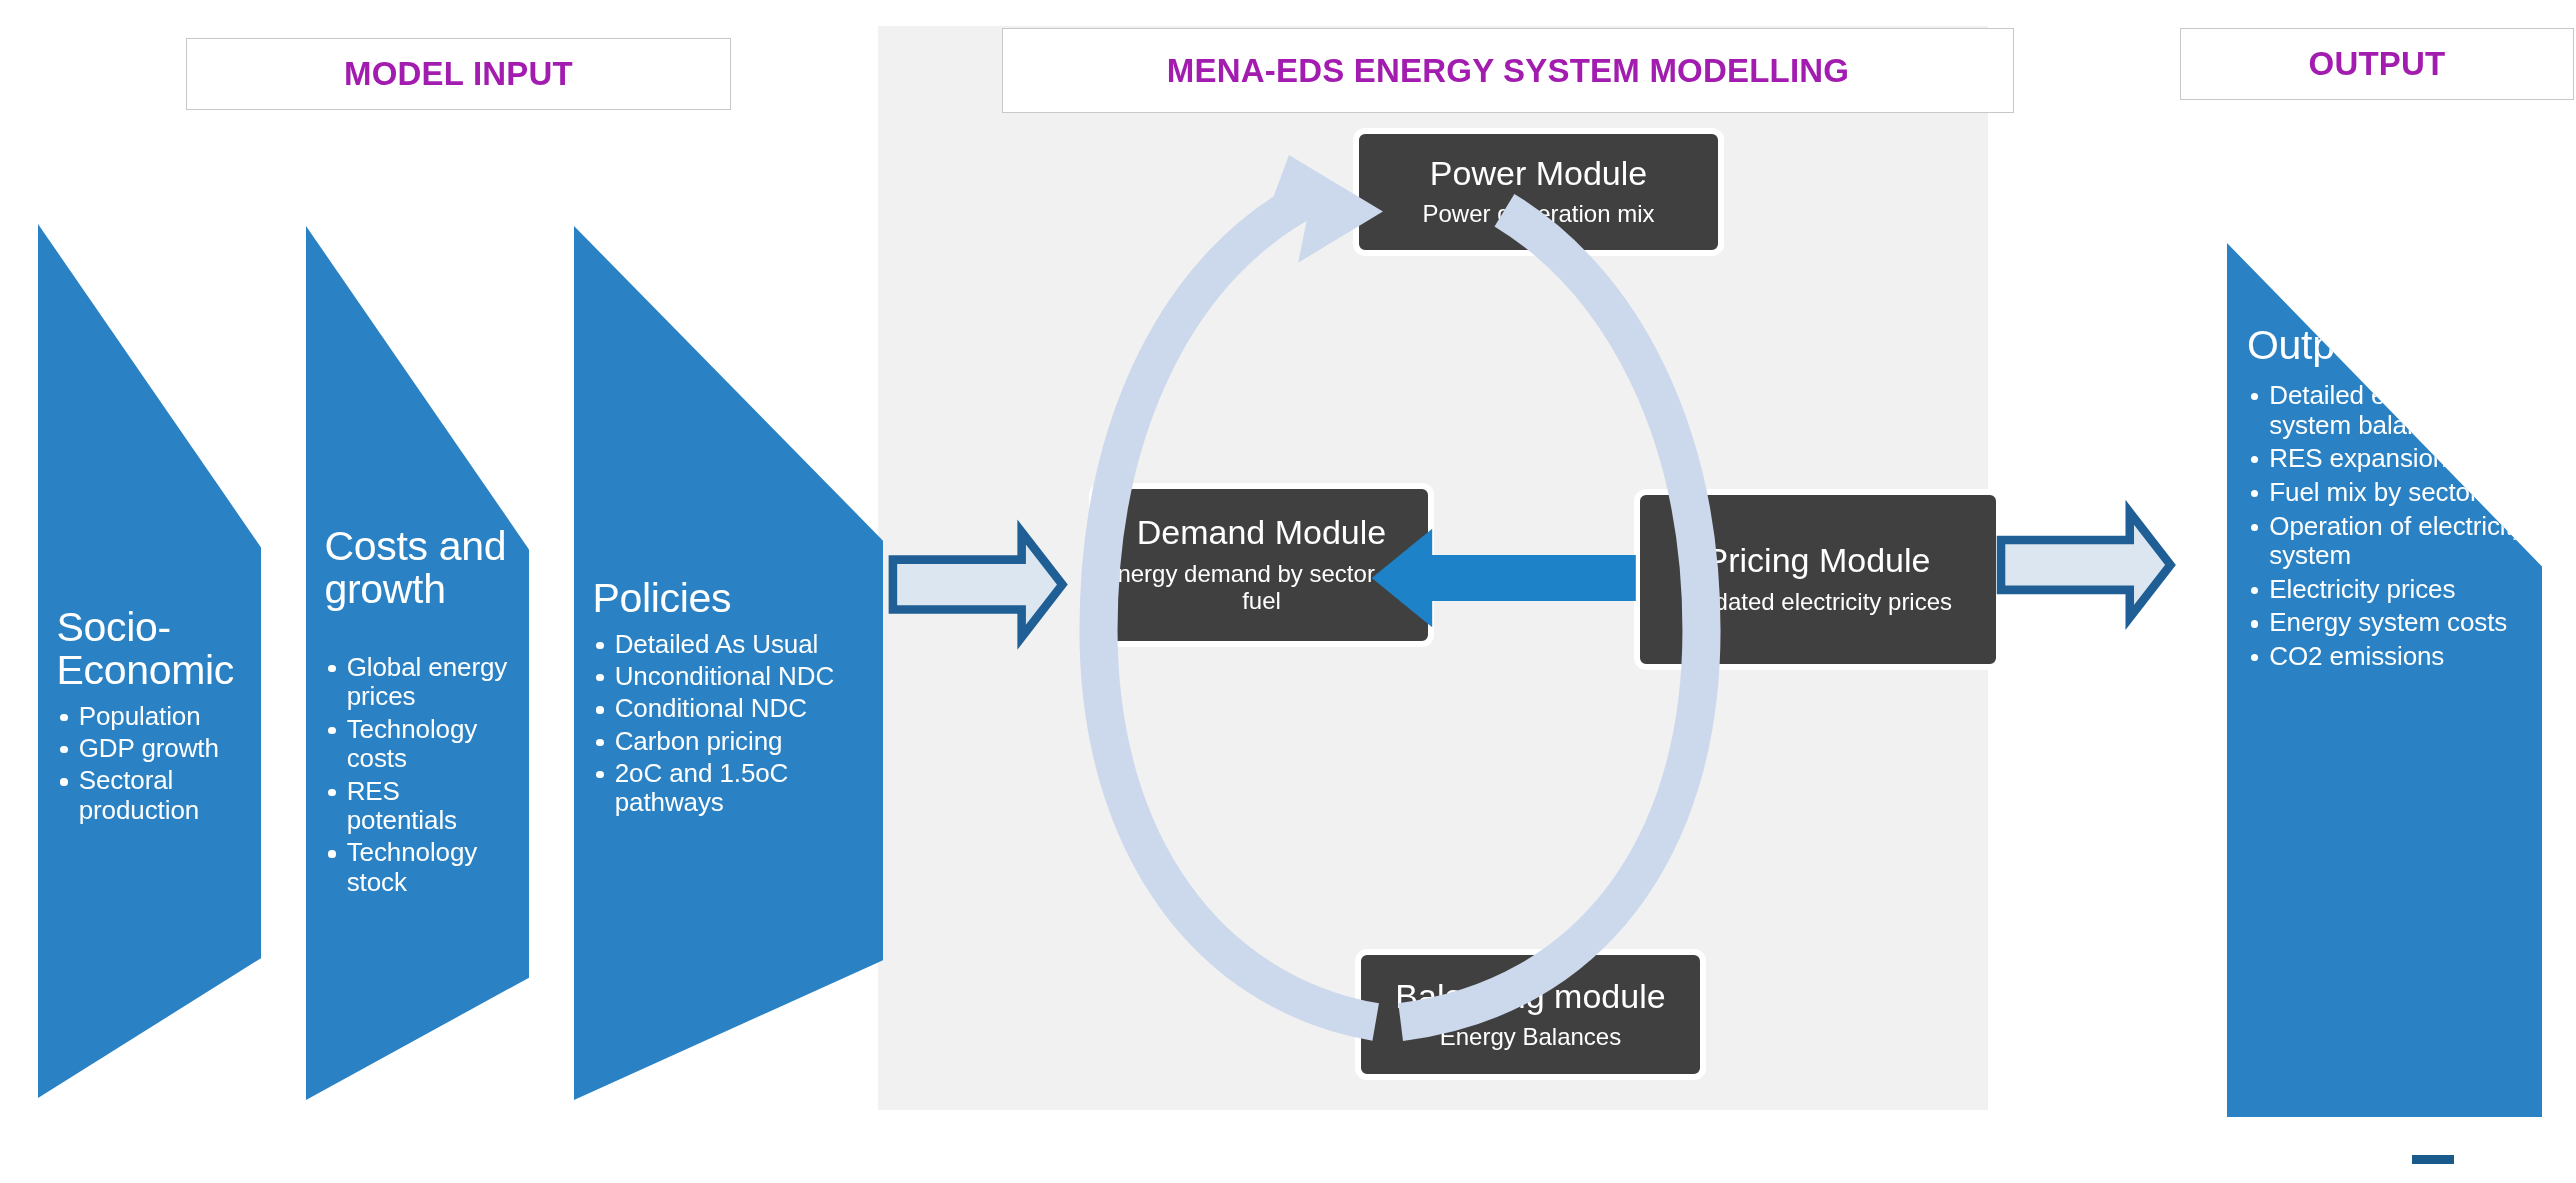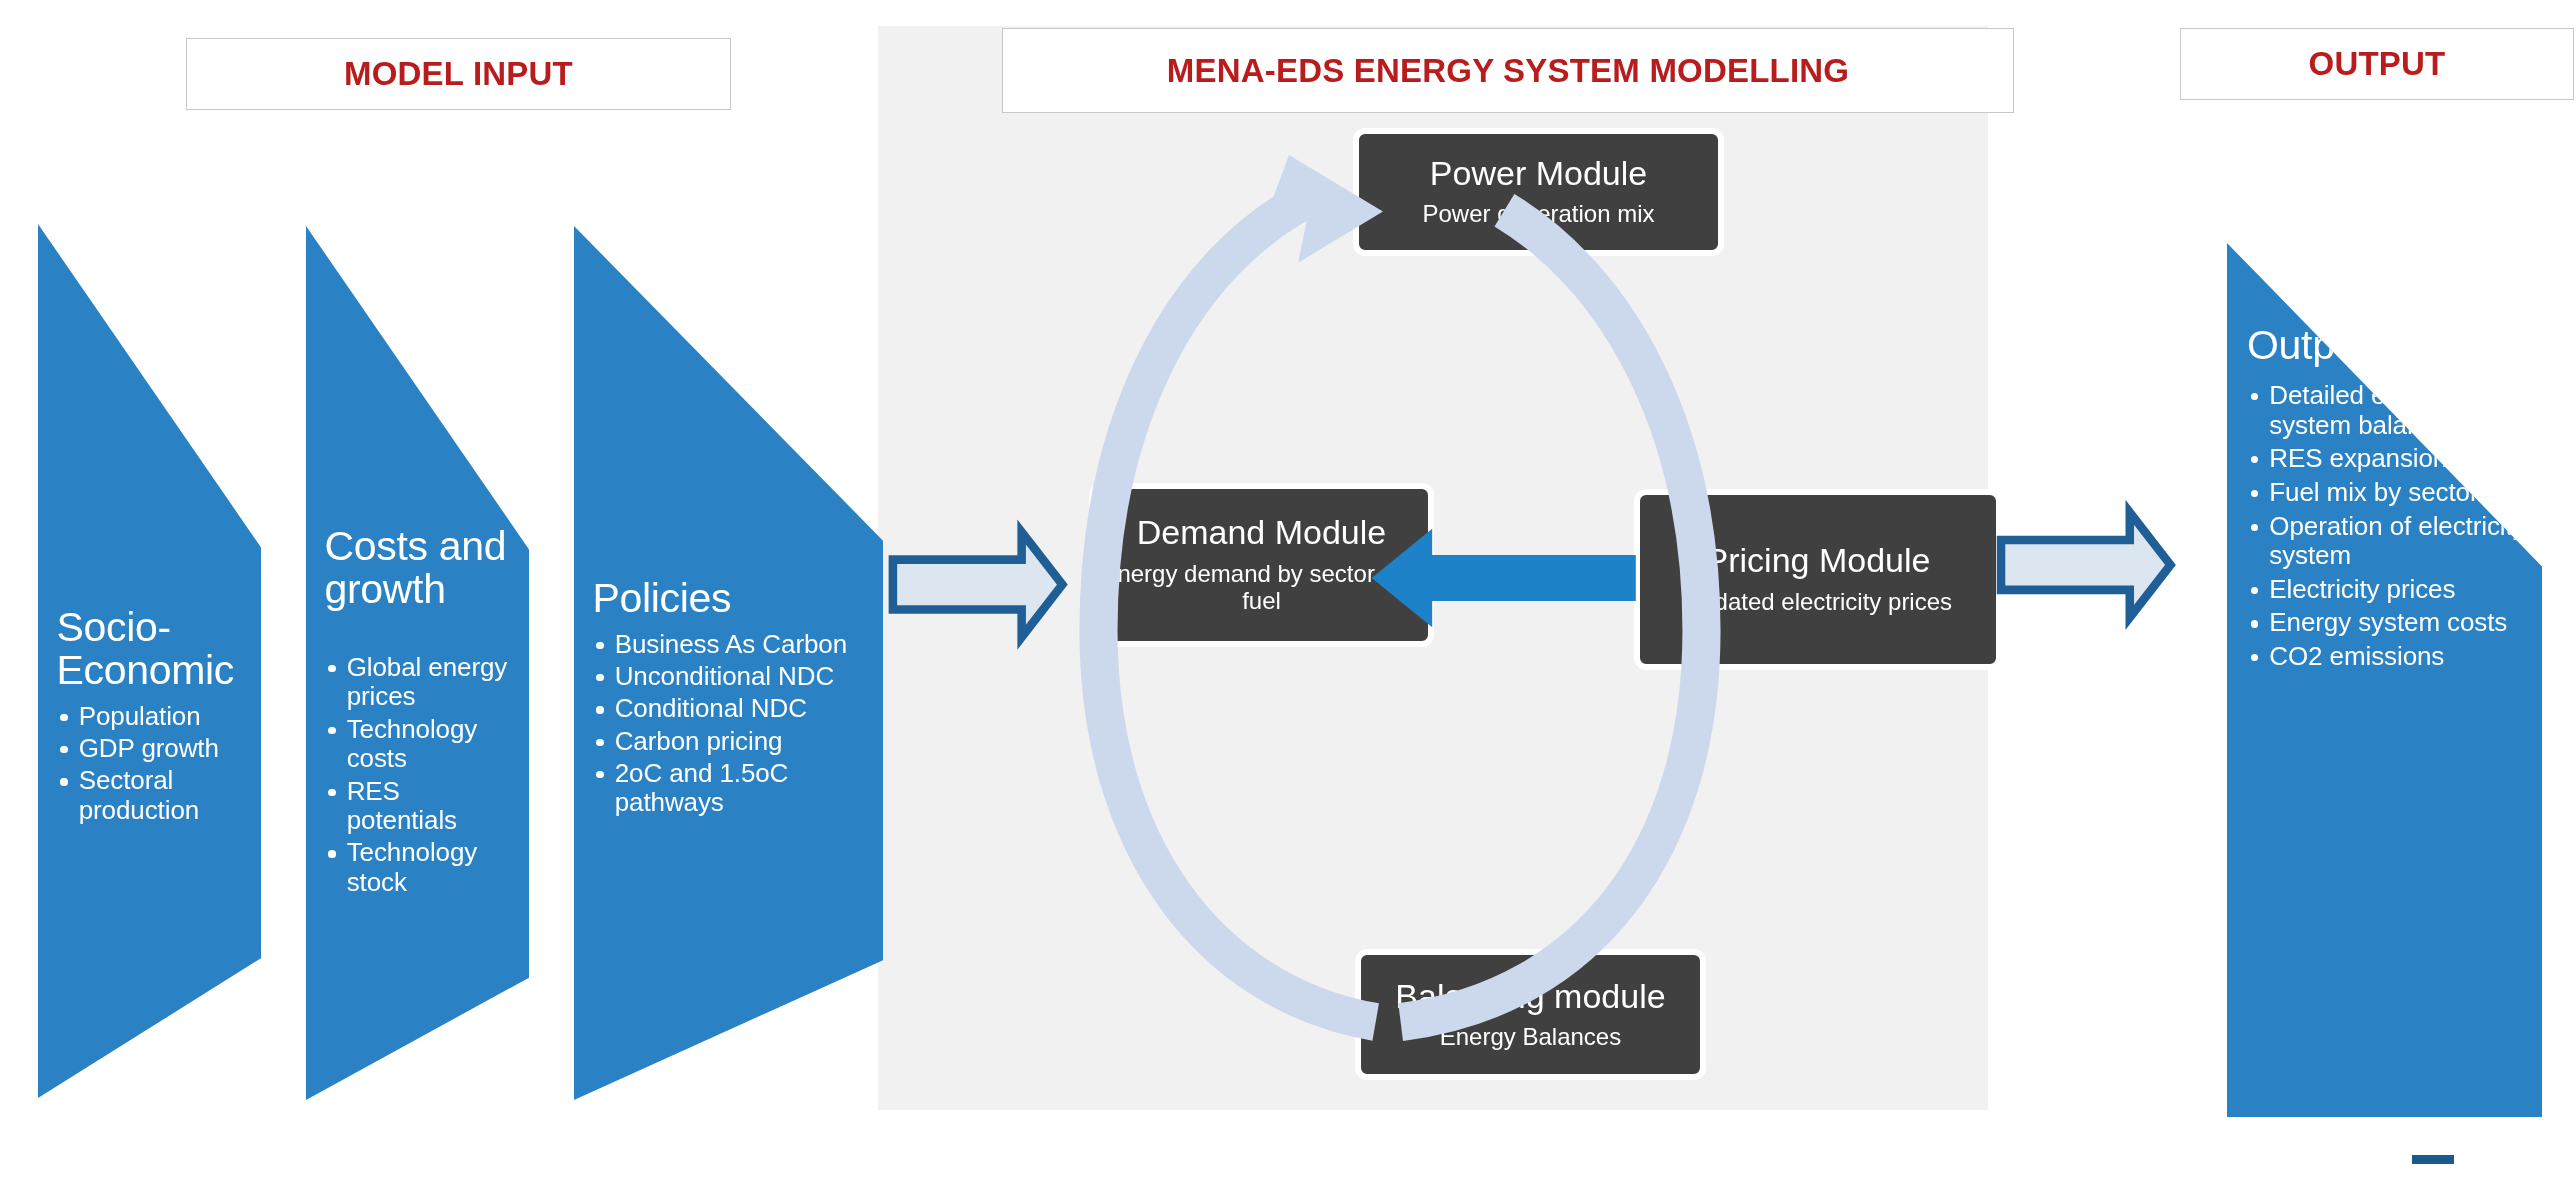--- a/index.html
+++ b/index.html
@@ -10,21 +10,21 @@
   #center-panel{
     position:absolute;left:878px;top:26px;width:1110px;height:1084px;
     background:#f1f1f1;
   }
 
   
   .hdr-box{
     position:absolute;background:#ffffff;
     border:1.3px solid #c8c8c8;
     display:flex;align-items:center;justify-content:center;
-    font-weight:bold;color:#b91c1c;letter-spacing:0.2px;
+    font-weight:bold;color:#a21caf;letter-spacing:0.2px;
     box-sizing:border-box;
   }
   #hdr-input{left:186px;top:38px;width:545px;height:72px;font-size:33px;}
   #hdr-center{left:1002px;top:28px;width:1012px;height:85px;font-size:33px;}
   #hdr-output{left:2180px;top:28px;width:394px;height:72px;font-size:33px;}
 
   
   .inshape{
     position:absolute;background:#2a82c4;color:#ffffff;
     box-sizing:border-box;
@@ -153,21 +153,21 @@
       <li>RES potentials</li>
       <li>Technology stock</li>
     </ul>
   </div>
 </div>
 
 <div class="inshape" id="in3">
   <div class="inner">
     <h3><span>Policies</span></h3>
     <ul>
-      <li>Business As Carbon</li>
+      <li>Detailed As Usual</li>
       <li>Unconditional NDC</li>
       <li>Conditional NDC</li>
       <li>Carbon pricing</li>
       <li>2oC and 1.5oC pathways</li>
     </ul>
   </div>
 </div>
 
 <div class="module" id="mod-power">
   <div class="m-title">Power Module</div>

